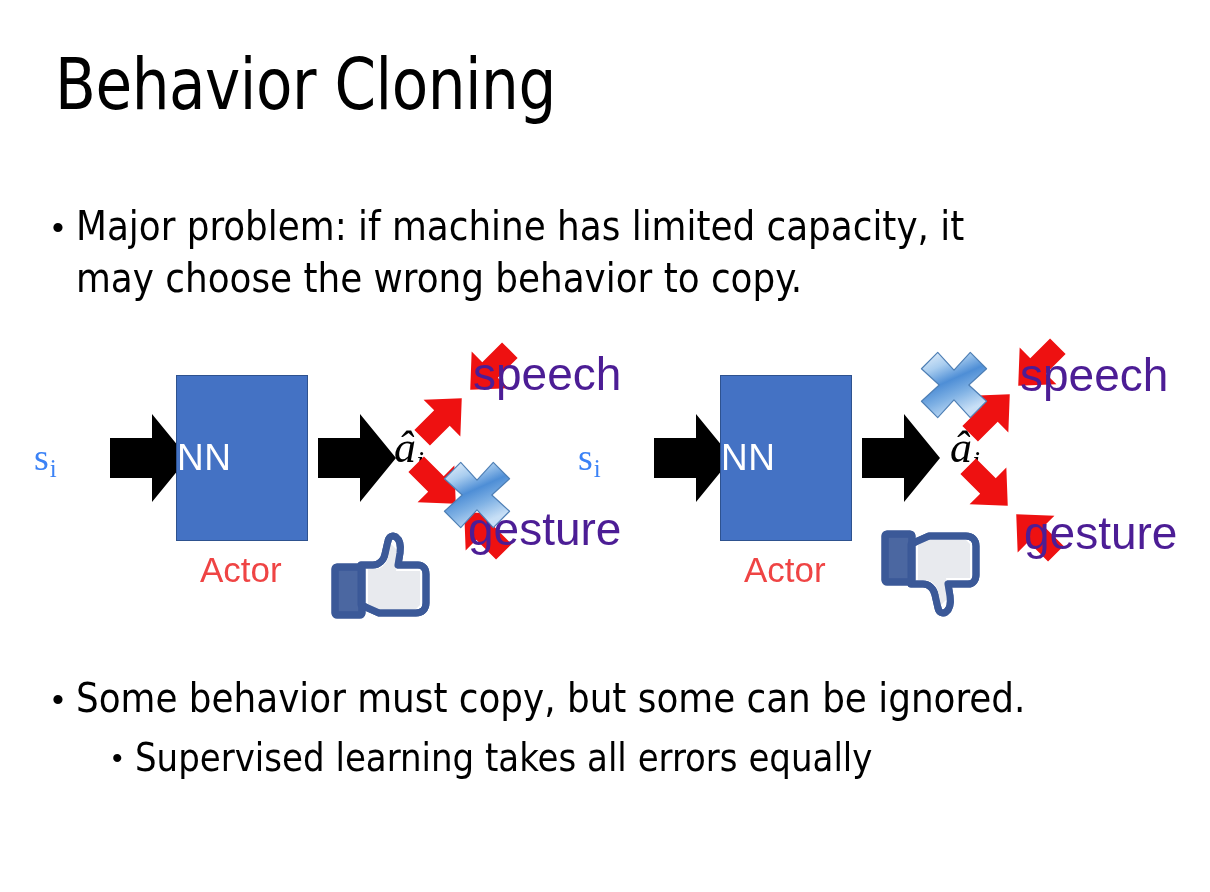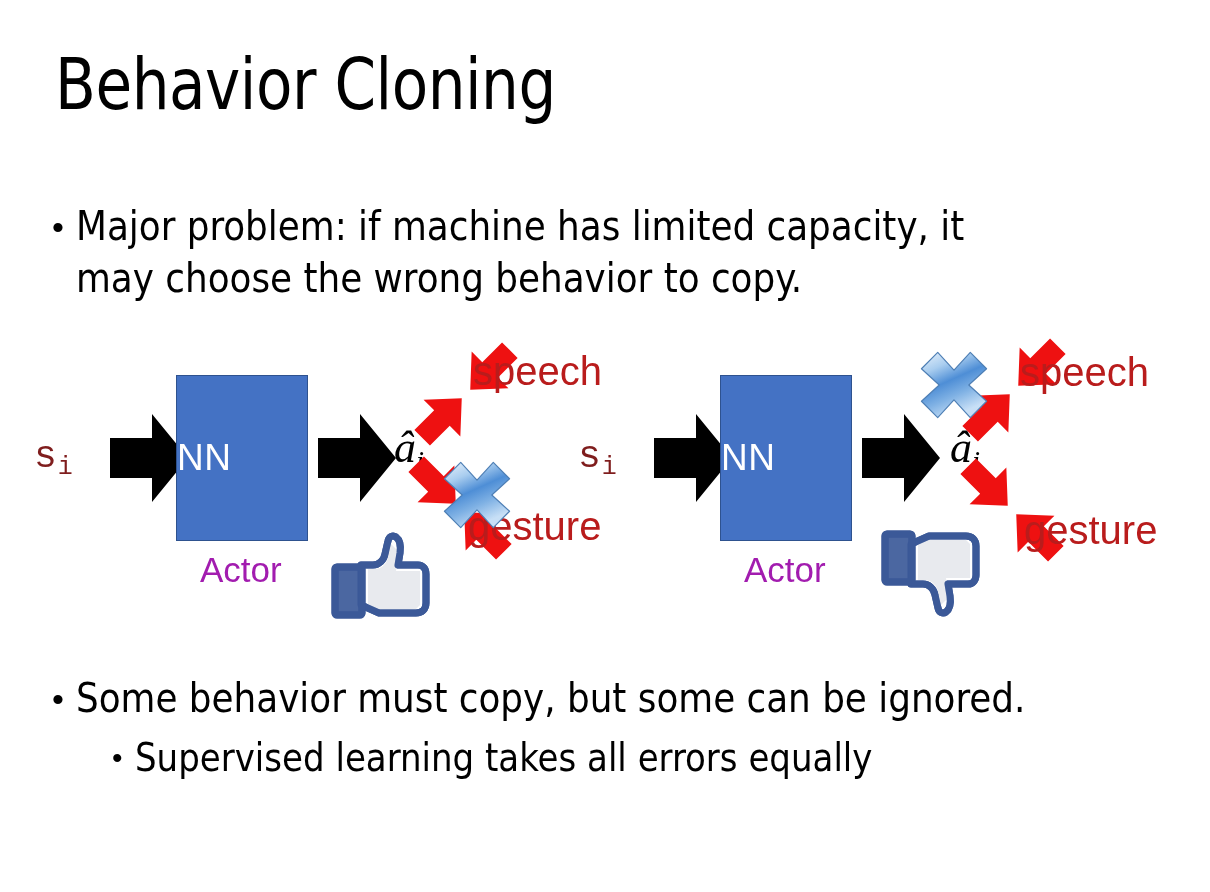--- a/index.html
+++ b/index.html
@@ -70,23 +70,23 @@
     top: 338px;
     width: 590px;
     height: 300px;
   }
   #diagram-left  { left: 18px; }
   #diagram-right { left: 562px; }
 
   
   .state-label {
     position: absolute;
-    font-family: Liberation Mono, monospace;
+    font-family: Liberation Serif, serif;
     font-size: 38px;
-    color: #7f1d1d;
+    color: #3b82f6;
     line-height: 1;
     white-space: nowrap;
     text-align: center;
   }
   .state-label .sub {
     font-size: 25px;
     vertical-align: -0.28em;
     margin-left: 1px;
   }
 
@@ -114,21 +114,21 @@
     font-size: 37px;
     font-weight: 400;
     letter-spacing: 0.5px;
   }
 
   
   .actor-label {
     position: absolute;
     font-family: "Liberation Sans", sans-serif;
     font-size: 35px;
-    color: #a21caf;
+    color: #ef4444;
     white-space: nowrap;
   }
 
   
   .ahat-label {
     position: absolute;
     font-family: "Liberation Serif", "DejaVu Serif", serif;
     font-style: italic;
     font-size: 44px;
     color: #000;
@@ -146,22 +146,22 @@
     position: absolute;
     width: 120px;
     height: 120px;
   }
   .red-arrow svg { display: block; width: 100%; height: 100%; overflow: visible; }
 
   
   .branch-label {
     position: absolute;
     font-family: "Liberation Sans", sans-serif;
-    font-size: 40px;
-    color: #b91c1c;
+    font-size: 46px;
+    color: #4c1d95;
     white-space: nowrap;
     line-height: 1;
   }
 
   
   .x-icon {
     position: absolute;
     width: 74px;
     height: 74px;
   }

